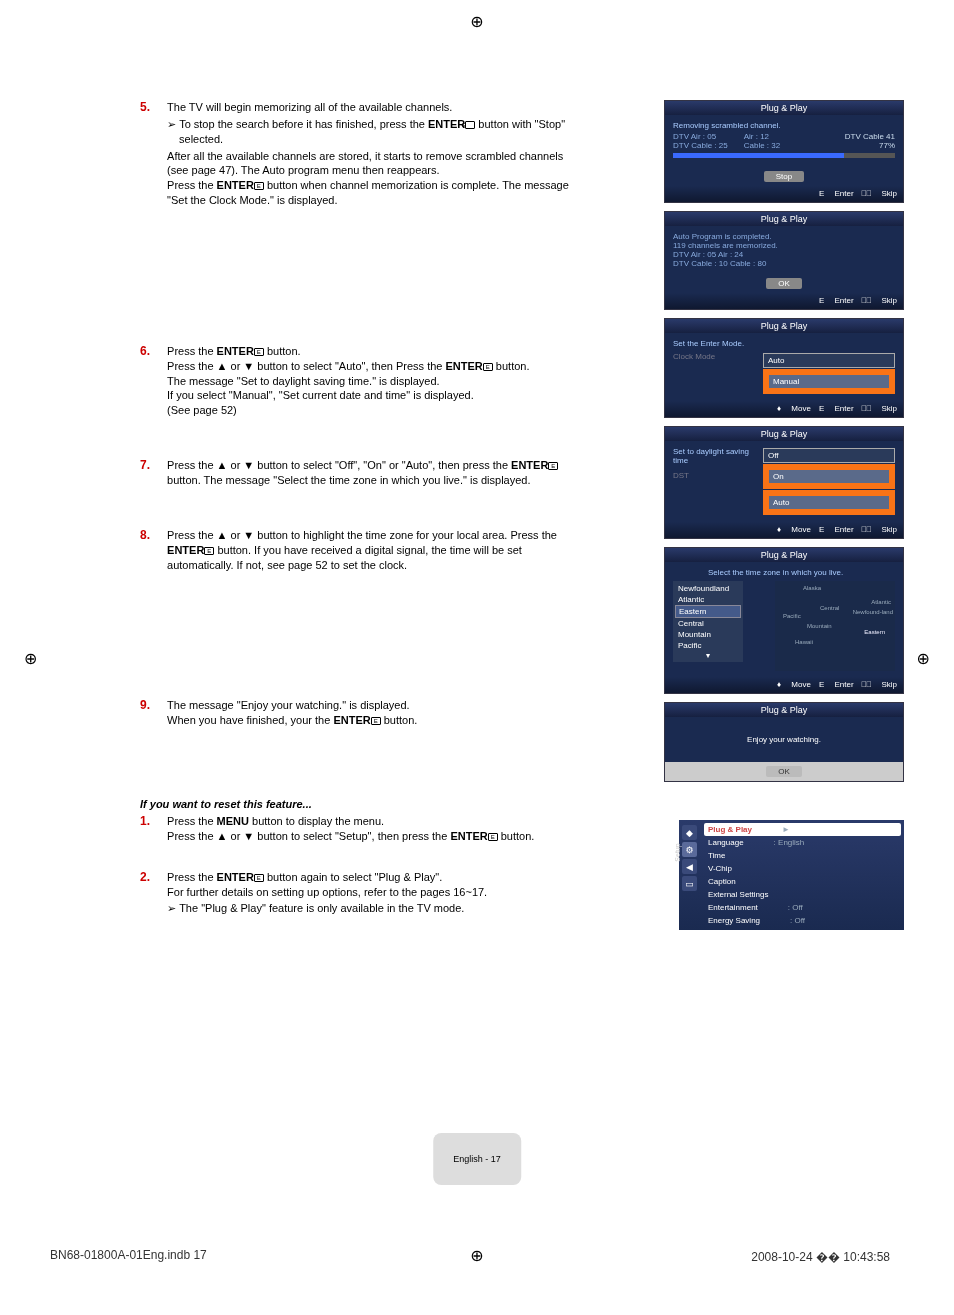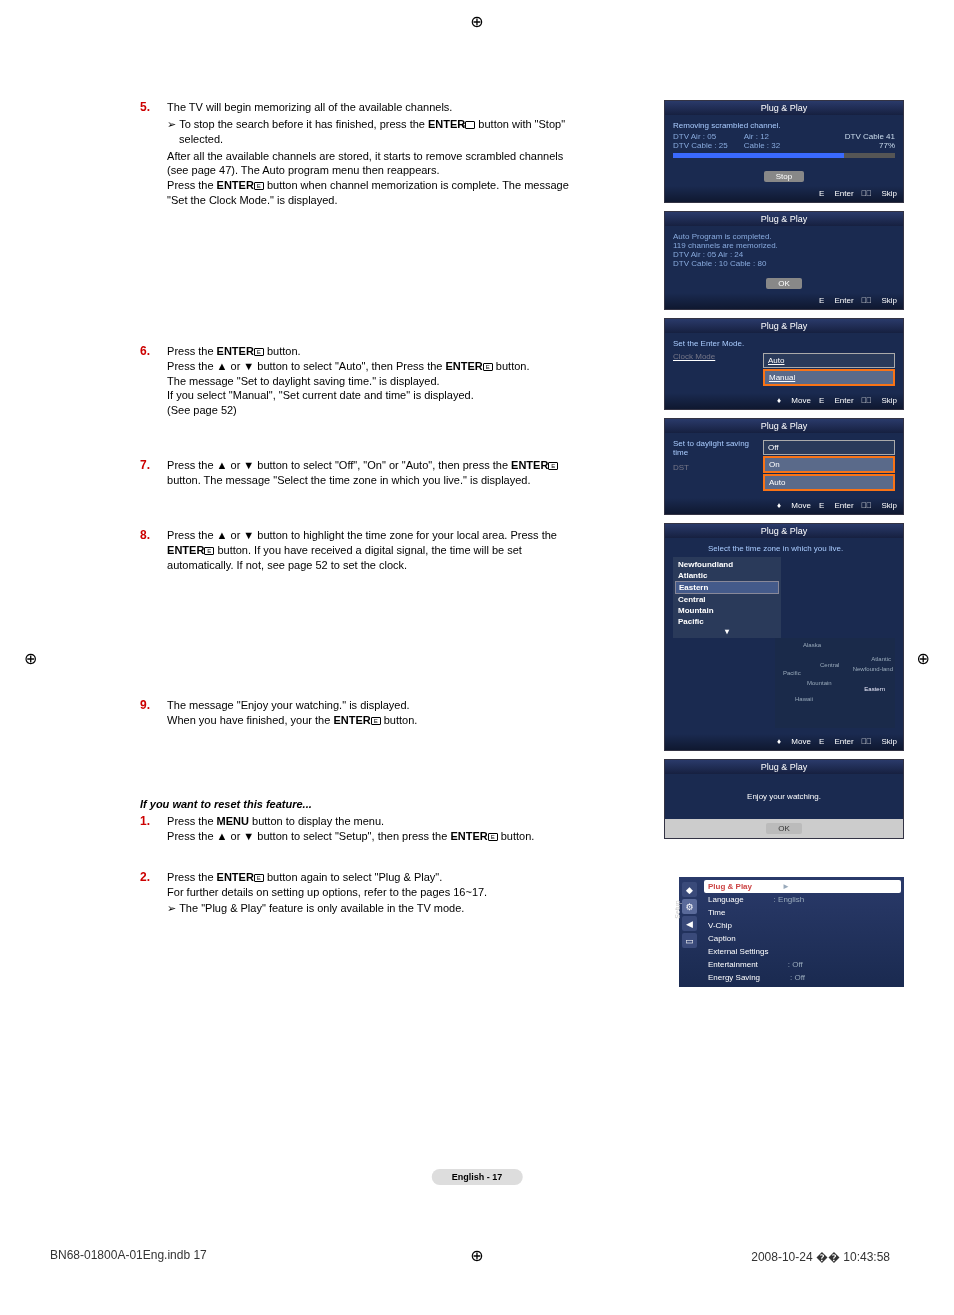--- a/index.html
+++ b/index.html
@@ -14,36 +14,36 @@
 .bullet::before { content: "➢ "; }
 .ui-panel { background: #1a2a50; color: #fff; font-size: 8px; margin-bottom: 8px; border: 1px solid #334; }
 .ui-title { background: linear-gradient(to bottom,#2a3a6a,#162040); text-align: center; padding: 2px 0; font-size: 9px; }
 .ui-body { padding: 6px 8px; }
 .ui-button { background: #888; color: #fff; padding: 1px 12px; border-radius: 2px; display: inline-block; font-size: 8px; }
 .ui-button-center { text-align: center; padding: 4px 8px; }
 .ui-footer { text-align: right; padding: 3px 6px; background: linear-gradient(to bottom,#1a2a50,#0f1830); font-size: 8px; }
 .ui-footer span { margin-left: 8px; }
 .progress-bar { height: 5px; background: #555; margin: 3px 0; position: relative; }
 .progress-fill { height: 100%; background: #3a6aff; width: 77%; }
-.select-box { background: #5a6a8a; border: 2px solid #f97316; padding: 2px 4px; margin: 1px 0; font-size: 8px; }
+.select-box { background: #5a6a8a; border: 6px solid #f97316; padding: 2px 4px; margin: 1px 0; font-size: 8px; }
 .select-box.highlight { background: #2a3a5a; border: 1px solid #aaa; }
-.tz-list { background: #2a3a5a; padding: 2px; float: left; width: 108px; font-weight: bold; }
+.tz-list { background: #2a3a5a; padding: 2px; float: left; width: 70px; }
 .tz-item { padding: 1px 3px; font-size: 8px; }
 .tz-item.sel { background: #445a8a; border: 1px solid #889; }
 .map-area { float: right; width: 120px; height: 90px; background: #1a2a4a; position: relative; }
 .clearfix::after { content: ""; display: table; clear: both; }
 .reset-section { margin-top: 40px; }
 .reset-heading { font-weight: bold; font-style: italic; margin-bottom: 4px; }
 .setup-menu { background: linear-gradient(to bottom,#2a3a6a,#1a2a50); width: 225px; float: right; font-size: 8px; color: #fff; padding: 3px; margin-top: -10px; }
 .setup-row { padding: 2px 4px; }
 .setup-row.hl { background: #fff; color: #c44; border-radius: 2px; font-weight: bold; }
 .setup-tabs { float: left; width: 18px; }
 .setup-tab { width: 15px; height: 15px; background: #3a4a7a; margin: 2px 0; border-radius: 2px; display: flex; align-items:center; justify-content:center; font-size:9px;}
 .setup-list { margin-left: 22px; }
-.page-num { position: absolute; bottom: 130px; left: 50%; transform: translateX(-50%); background: #ddd; padding: 3px 20px; border-radius: 8px; font-size: 9px; font-weight: bold; }
+.page-num { position: absolute; bottom: 130px; left: 50%; transform: translateX(-50%); background: #ddd; padding: 21px 20px; border-radius: 8px; font-size: 9px; font-weight: normal; }
 .footer-line { position: absolute; bottom: 50px; left: 50px; right: 64px; font-size: 12px; color: #333; }
 .footer-left { float: left; }
 .footer-right { float: right; }
 .enter-icon { display:inline-block; width:10px; height:8px; border:1px solid #000; border-radius:1px; vertical-align:middle; font-size:6px; text-align:center; line-height:7px;}
 .crop-center { position:absolute; font-size:16px; }
 .enjoy-panel .ui-body { text-align:center; padding:18px 8px; }
 .setup-val { display:inline-block; margin-left:30px; color:#9ab; }
 </style>
 </head>
 <body>
@@ -169,21 +169,21 @@
         <div>DTV Cable : 10    Cable : 80</div>
       </div>
       <div class="ui-button-center"><span class="ui-button">OK</span></div>
       <div class="ui-footer"><span>E</span> <span>Enter</span><span>⎕⎕</span> <span>Skip</span></div>
     </div>
 
     <div class="ui-panel">
       <div class="ui-title">Plug &amp; Play</div>
       <div class="ui-body">
         <div style="color:#aaccff;">Set the Enter Mode.</div>
-        <div style="display:flex;gap:10px;margin-top:4px;text-decoration:underline;">
+        <div style="display:flex;gap:10px;margin-top:4px;">
           <div style="color:#778;width:80px;">Clock Mode</div>
           <div style="flex:1;">
             <div class="select-box highlight">Auto</div>
             <div class="select-box">Manual</div>
           </div>
         </div>
       </div>
       <div class="ui-footer"><span>♦</span> <span>Move</span><span>E</span> <span>Enter</span><span>⎕⎕</span> <span>Skip</span></div>
     </div>
 

